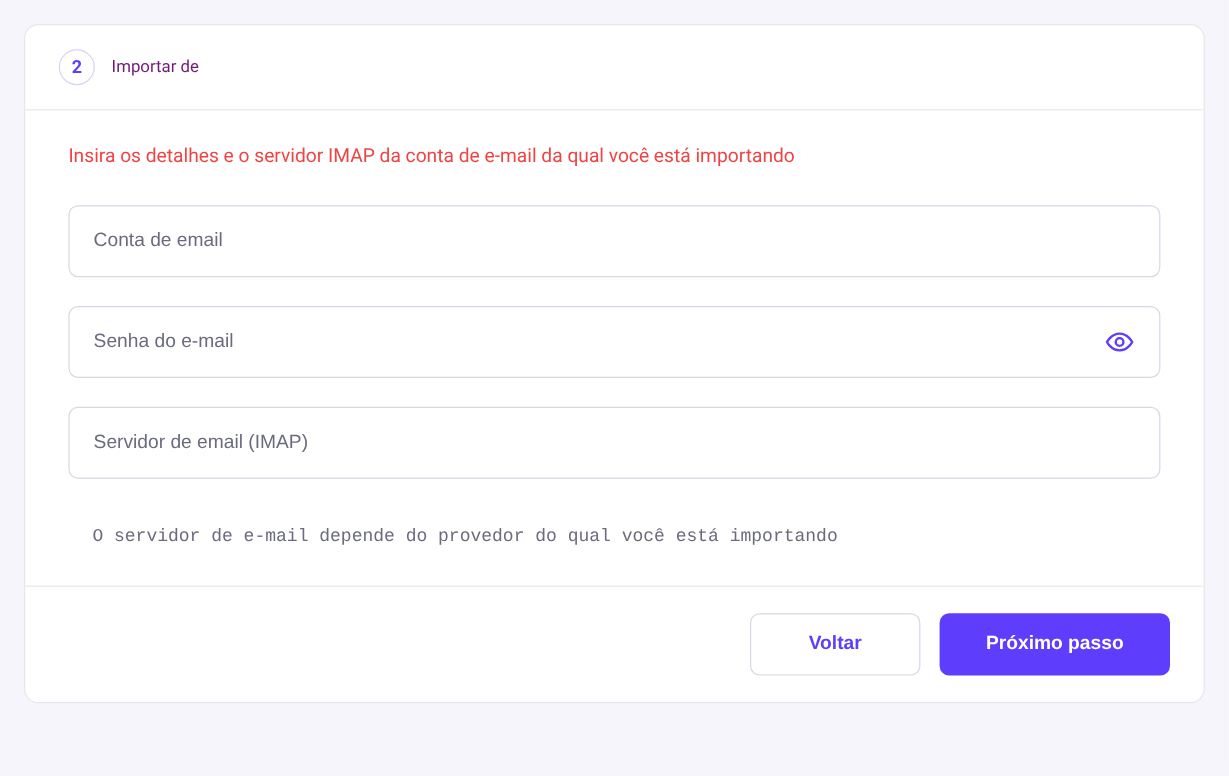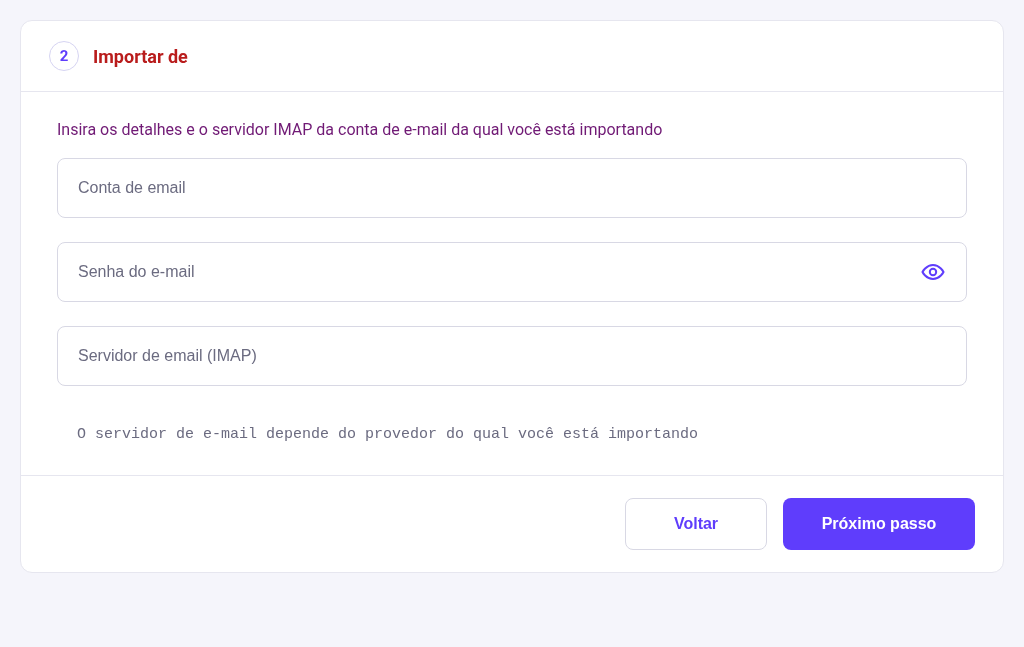--- a/index.html
+++ b/index.html
@@ -31,31 +31,31 @@
       border: 1.5px solid #d6d4f2;
       display: flex;
       align-items: center;
       justify-content: center;
       font-weight: 700;
       font-size: 15px;
       color: #5f3dfc;
       flex-shrink: 0;
     }
     .step-title {
-      font-size: 18px;
-      font-weight: 700;
-      color: #b91c1c;
+      font-size: 14px;
+      font-weight: 400;
+      color: #701a75;
     }
     .card-body {
       padding: 28px 36px 4px 36px;
     }
     .instruction {
       font-size: 16px;
-      color: #701a75;
-      margin-bottom: 19px;
+      color: #ef4444;
+      margin-bottom: 32px;
     }
     .form-group {
       margin-bottom: 24px;
       position: relative;
     }
     .input {
       width: 100%;
       border: 1px solid #d8d8e4;
       border-radius: 8px;
       padding: 20px 20px;

